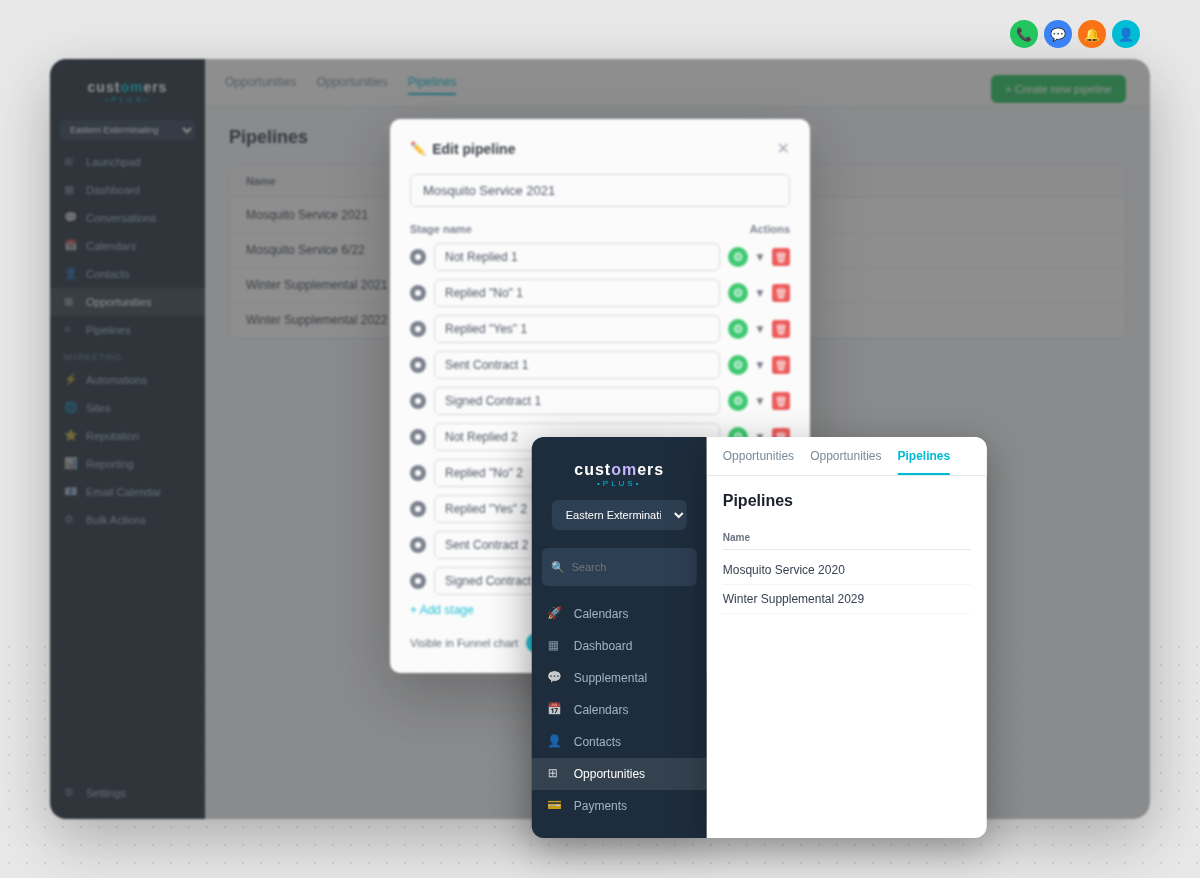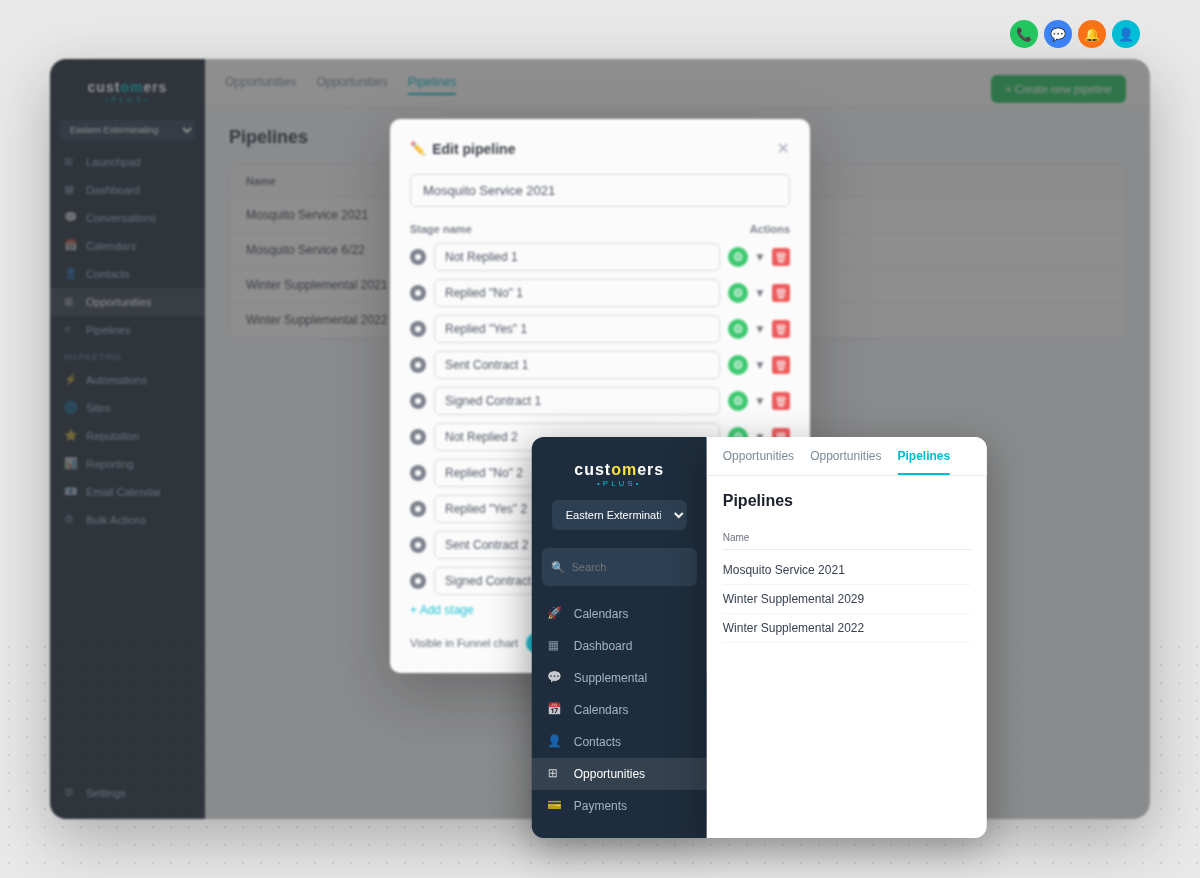--- a/index.html
+++ b/index.html
@@ -505,21 +505,21 @@
     .mini-page-title {
       font-size: 16px;
       font-weight: 700;
       color: #1a202c;
       margin-bottom: 16px;
     }
 
     .mini-table-header {
       font-size: 10px;
       color: #6b7280;
-      font-weight: 400;
+      font-weight: 700;
       padding: 6px 0;
       border-bottom: 1px solid #e5e8ec;
       margin-bottom: 6px;
     }
 
     .mini-table-row {
       font-size: 12px;
       color: #374151;
       padding: 7px 0;
       border-bottom: 1px solid #f3f4f6;
@@ -824,21 +824,21 @@
   <div class="top-icon icon-blue">💬</div>
   <div class="top-icon icon-orange">🔔</div>
   <div class="top-icon icon-teal">👤</div>
 </div>
 
 <div class="floating-panel">
 
   <div class="mini-sidebar">
     <div class="mini-logo">
       <div class="mini-logo-text">
-        cust<span style="color:#fde047;text-align:right;">om</span>ers
+        cust<span style="color:#c4b5fd;text-align:right;">om</span>ers
       </div>
       <div class="mini-logo-sub">•PLUS•</div>
     </div>
 
     <div style="padding:0 10px 8px;">
       <select class="mini-select">
         <option>Eastern Exterminating</option>
       </select>
     </div>
 
@@ -881,18 +881,17 @@
 
   <div class="mini-right-panel">
     <div class="mini-tabs">
       <span class="mini-tab">Opportunities</span>
       <span class="mini-tab">Opportunities</span>
       <span class="mini-tab active">Pipelines</span>
     </div>
     <div class="mini-page-content">
       <h2 class="mini-page-title">Pipelines</h2>
       <div class="mini-table-header">Name</div>
-      <div class="mini-table-row">Mosquito Service 2021</div>
+      <div class="mini-table-row">Mosquito Service 2020</div>
       <div class="mini-table-row">Winter Supplemental 2029</div>
-      <div class="mini-table-row">Winter Supplemental 2022</div>
     </div>
   </div>
 </div>
 
 </body></html>

